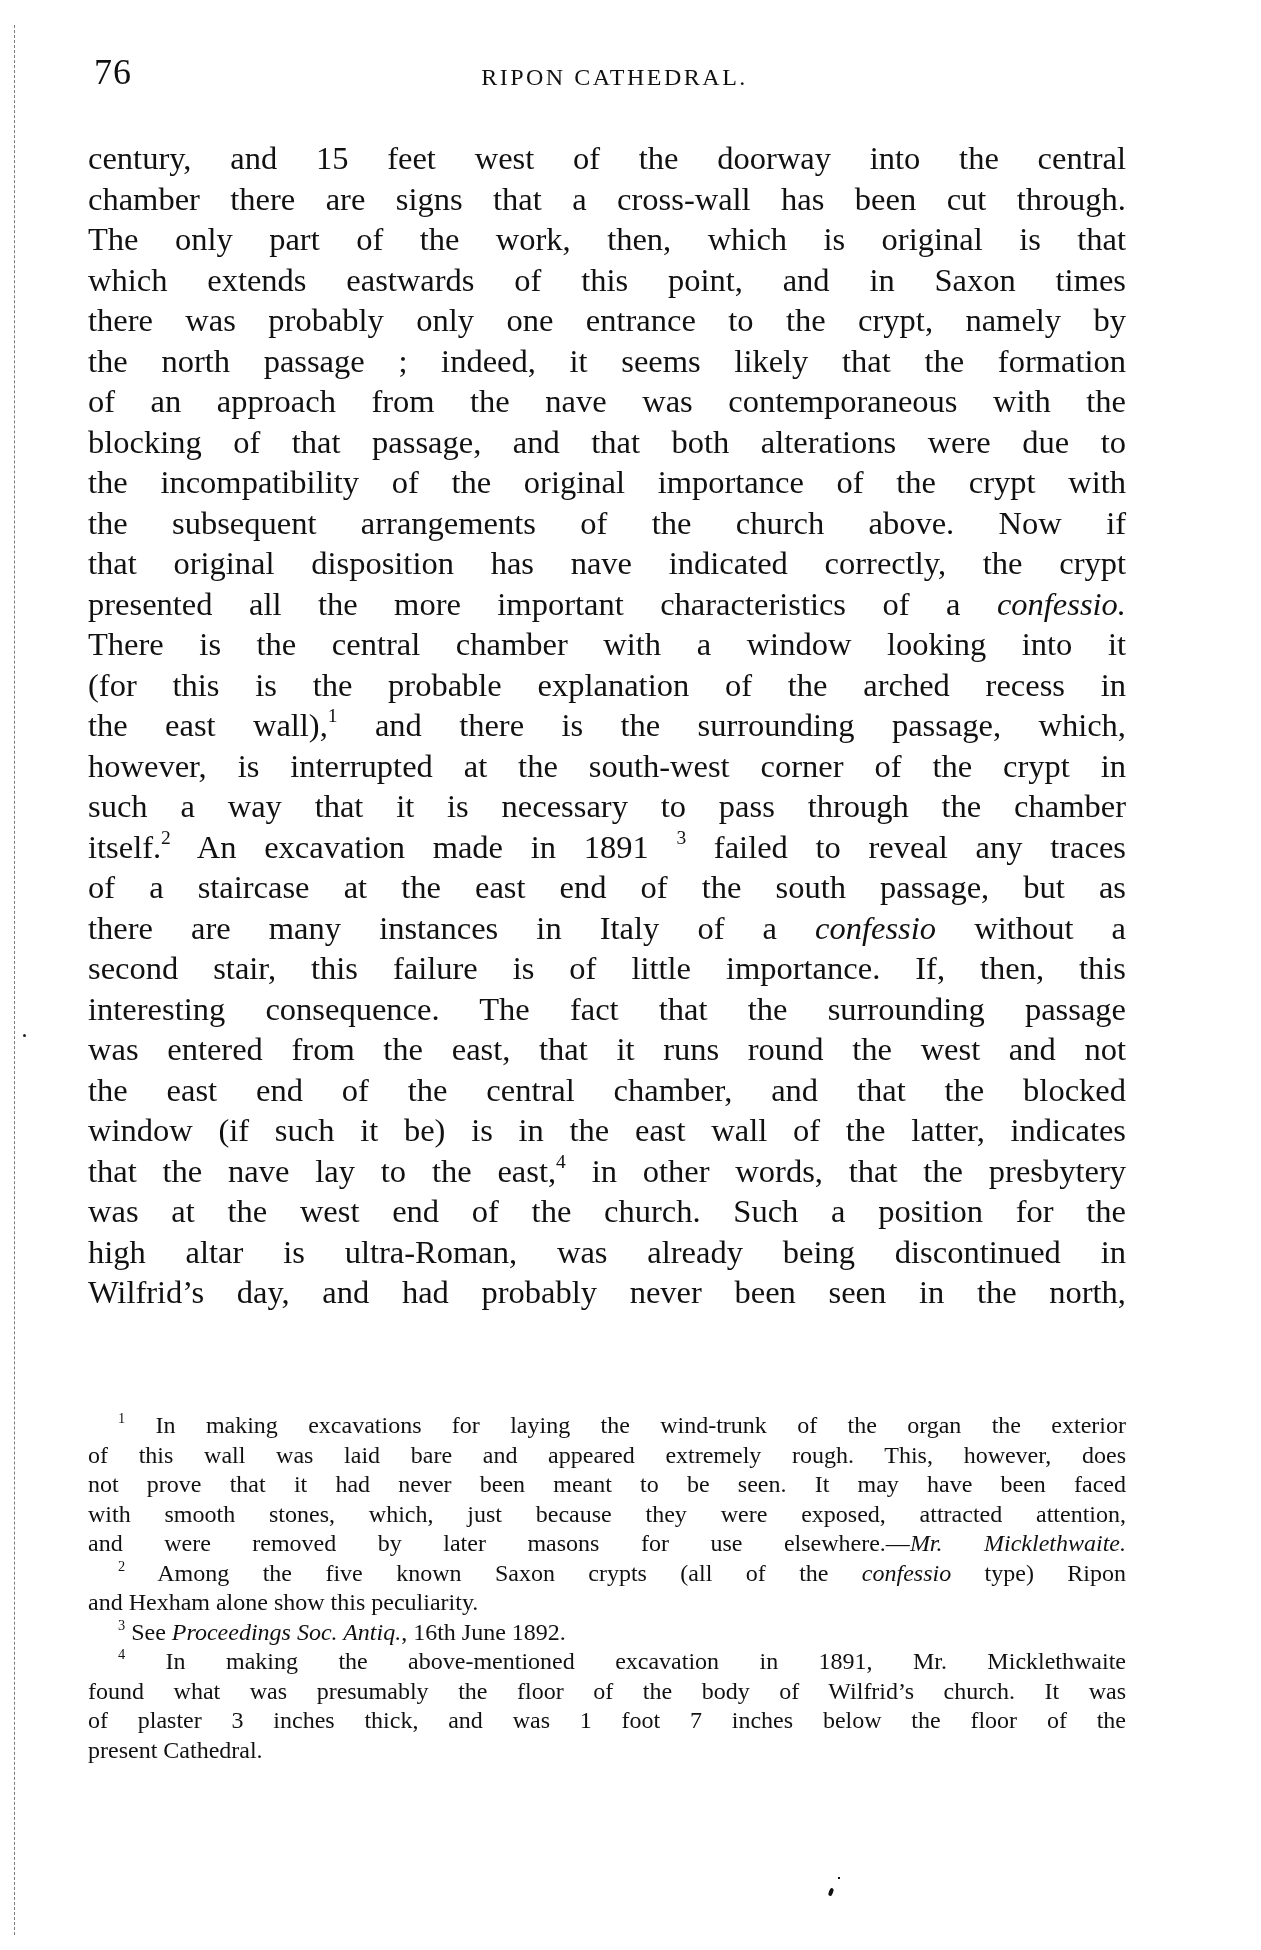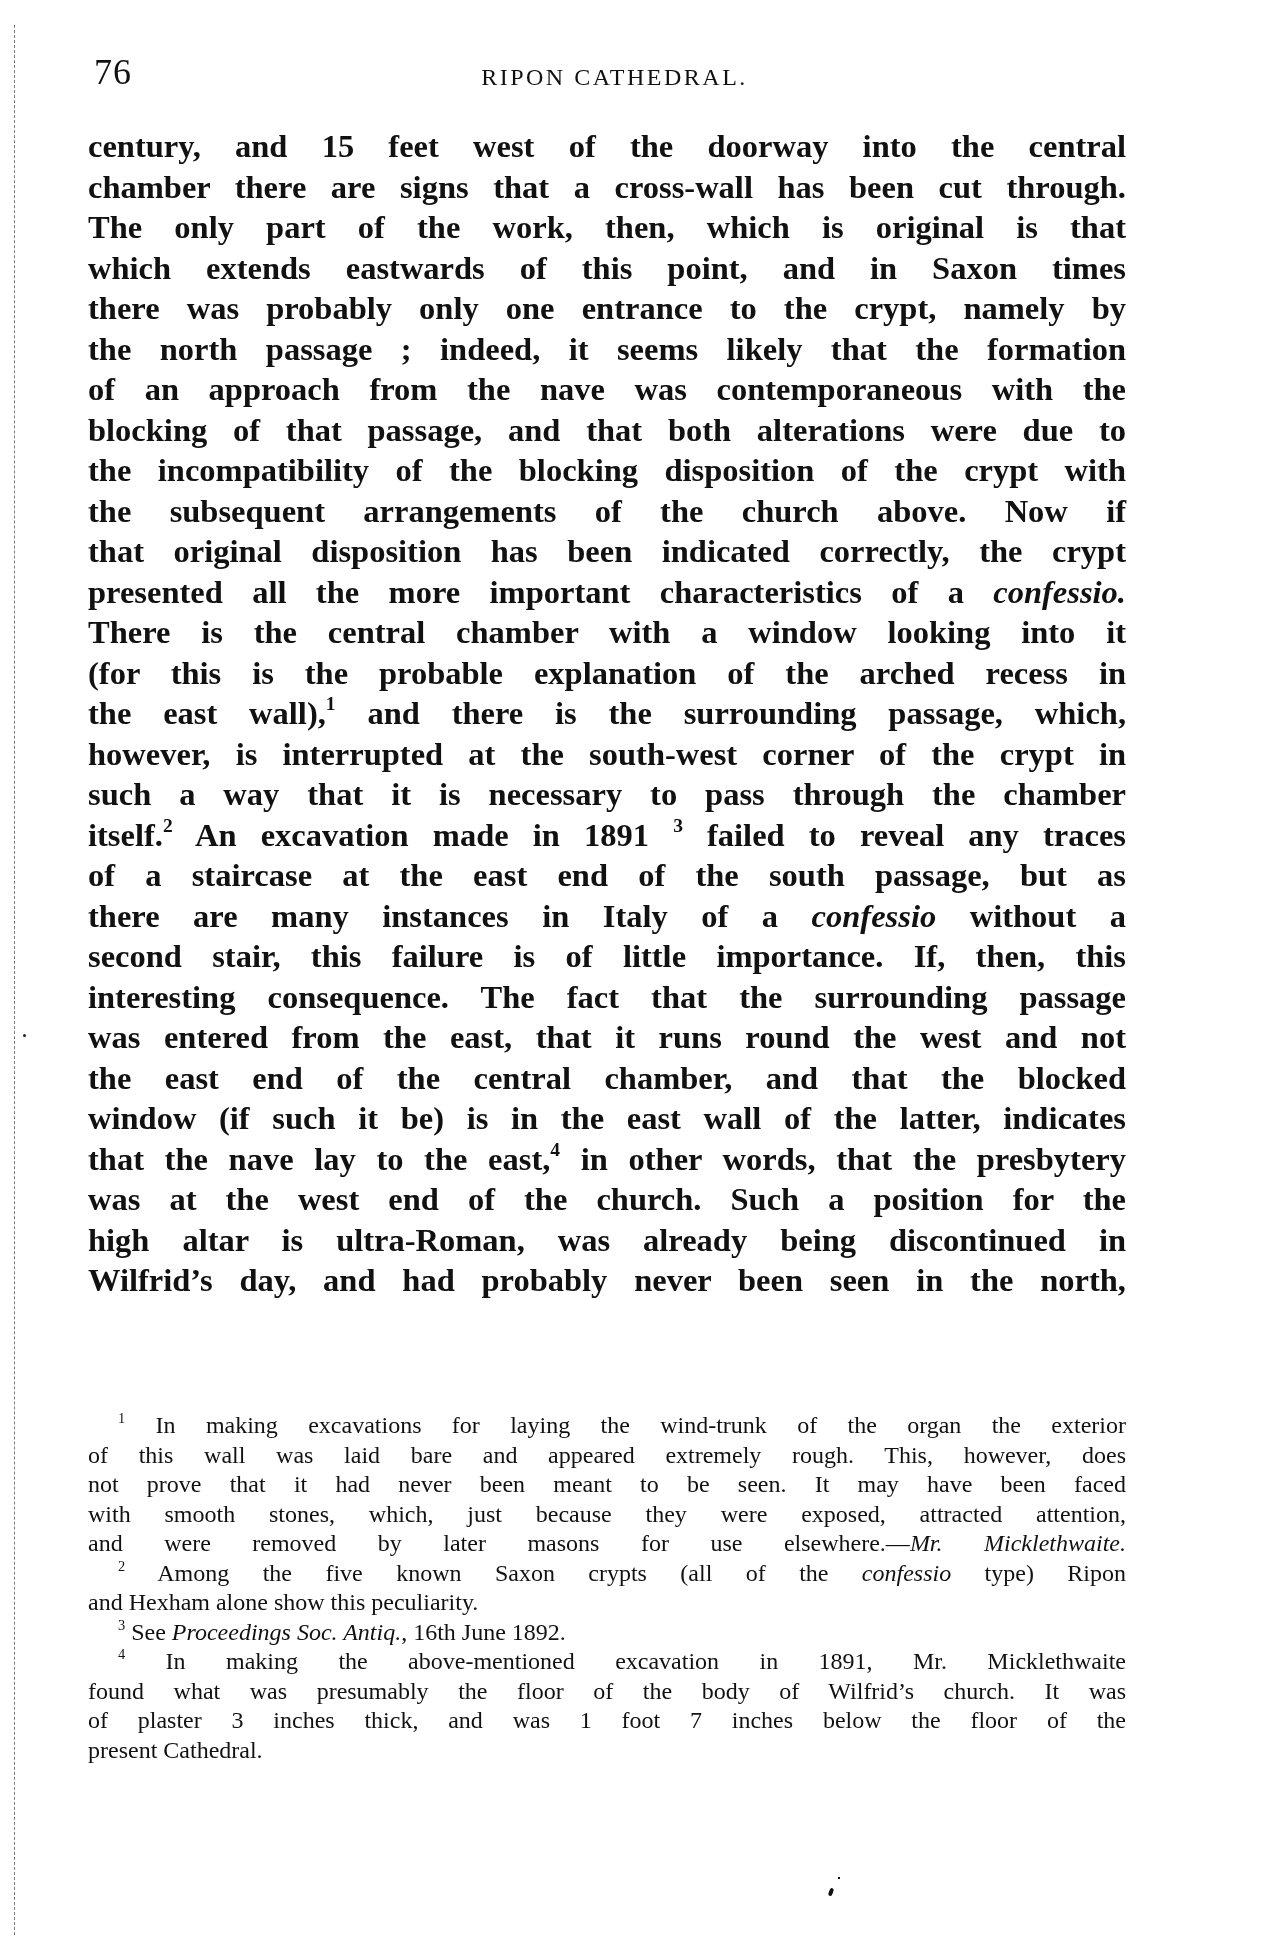--- a/index.html
+++ b/index.html
@@ -49,23 +49,22 @@
     text-align: center;
     font-size: 24px;
     line-height: 30px;
     letter-spacing: 2.5px;
     padding-right: 32px;
     box-sizing: border-box;
   }
   .body-text {
     position: absolute;
     left: 88px;
-    top: 126px;
+    top: 138px;
     width: 1038px;
-    font-weight: bold;
   }
   .line {
     display: block;
     font-size: 32.5px;
     line-height: 40.5px;
     height: 40.5px;
     white-space: nowrap;
     text-align: justify;
     text-align-last: justify;
   }
@@ -128,23 +127,23 @@
 
 <div class="body-text" id="body-text">
     <span class="line"><span>century, and 15 feet west of the doorway into the central</span></span>
     <span class="line"><span>chamber there are signs that a cross-wall has been cut through.</span></span>
     <span class="line"><span>The only part of the work, then, which is original is that</span></span>
     <span class="line"><span>which extends eastwards of this point, and in Saxon times</span></span>
     <span class="line"><span>there was probably only one entrance to the crypt, namely by</span></span>
     <span class="line"><span>the north passage ; indeed, it seems likely that the formation</span></span>
     <span class="line"><span>of an approach from the nave was contemporaneous with the</span></span>
     <span class="line"><span>blocking of that passage, and that both alterations were due to</span></span>
-    <span class="line"><span>the incompatibility of the blocking disposition of the crypt with</span></span>
+    <span class="line"><span>the incompatibility of the original importance of the crypt with</span></span>
     <span class="line"><span>the subsequent arrangements of the church above. Now if</span></span>
-    <span class="line"><span>that original disposition has been indicated correctly, the crypt</span></span>
+    <span class="line"><span>that original disposition has nave indicated correctly, the crypt</span></span>
     <span class="line"><span>presented all the more important characteristics of a </span><em>confessio.</em></span>
     <span class="line"><span>There is the central chamber with a window looking into it</span></span>
     <span class="line"><span>(for this is the probable explanation of the arched recess in</span></span>
     <span class="line"><span>the east wall),</span><sup>1</sup><span> and there is the surrounding passage, which,</span></span>
     <span class="line"><span>however, is interrupted at the south-west corner of the crypt in</span></span>
     <span class="line"><span>such a way that it is necessary to pass through the chamber</span></span>
     <span class="line"><span>itself.</span><sup>2</sup><span> An excavation made in 1891 </span><sup>3</sup><span> failed to reveal any traces</span></span>
     <span class="line"><span>of a staircase at the east end of the south passage, but as</span></span>
     <span class="line"><span>there are many instances in Italy of a </span><em>confessio</em><span> without a</span></span>
     <span class="line"><span>second stair, this failure is of little importance. If, then, this</span></span>

